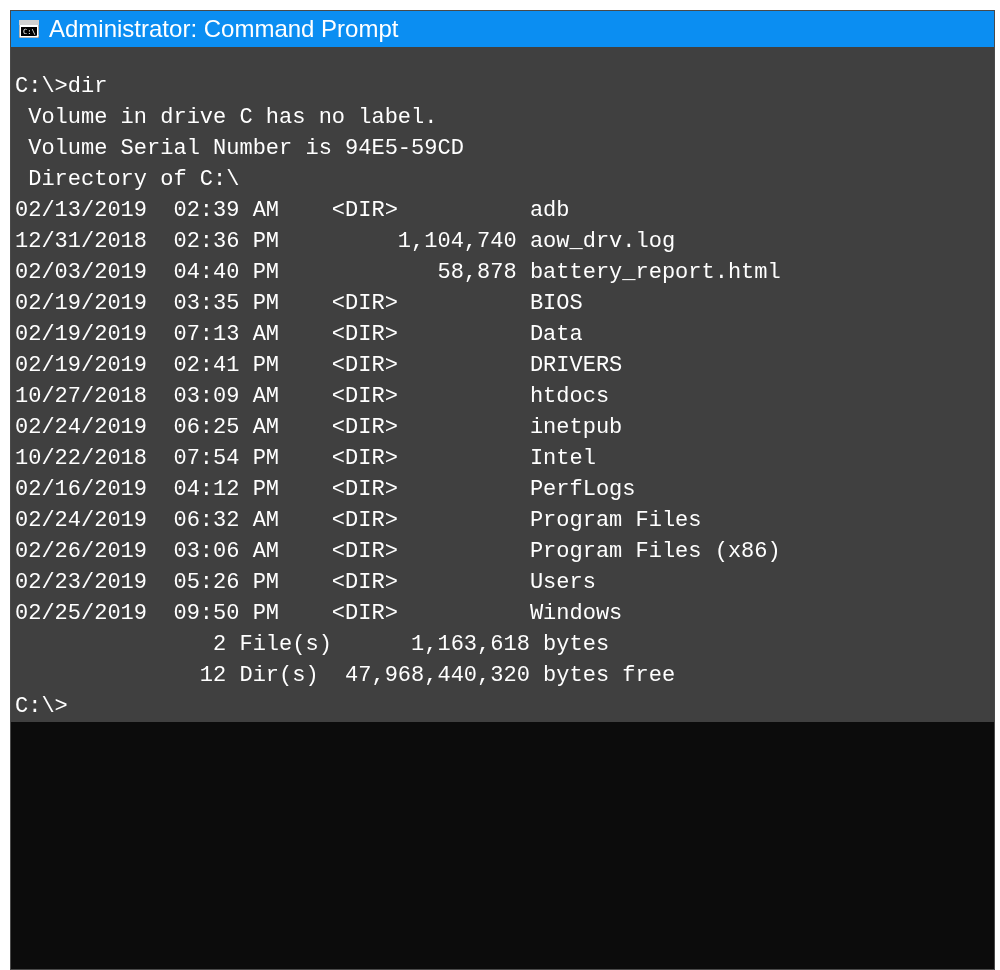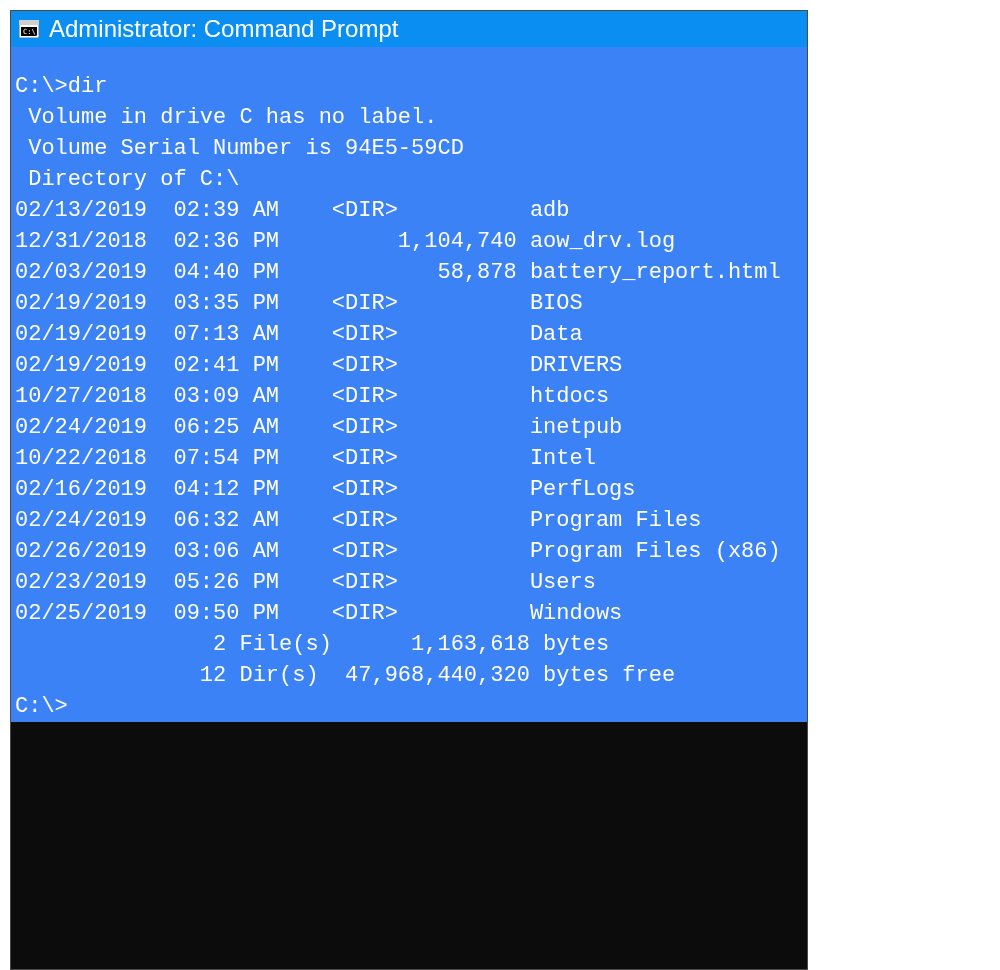--- a/index.html
+++ b/index.html
@@ -8,21 +8,21 @@
     background:#ffffff;
     width:1000px;
     height:970px;
     font-family:"Consolas","Courier New",monospace;
     overflow:hidden;
   }
   .window{
     position:absolute;
     left:10px;
     top:10px;
-    width:798px;
+    width:985px;
     height:960px;
     background:#0c0c0c;
     border:1px solid #4a4a4a;
     box-sizing:border-box;
   }
   .titlebar{
     height:36px;
     background:#0b8ef2;
     display:flex;
     align-items:center;
@@ -37,21 +37,21 @@
     flex:0 0 auto;
   }
   .titlebar .title-text{
     color:#ffffff;
     font-family:"Segoe UI",Arial,sans-serif;
     font-size:24px;
     font-weight:400;
     white-space:nowrap;
   }
   .terminal{
-    background:#3b82f6;
+    background:#404040;
     color:#ffffff;
     font-size:22px;
     line-height:31px;
     padding:24px 0 0 0;
     white-space:pre;
     letter-spacing:0px;
   }
   .terminal .line{
     display:block;
     padding:0 4px 0 4px;

